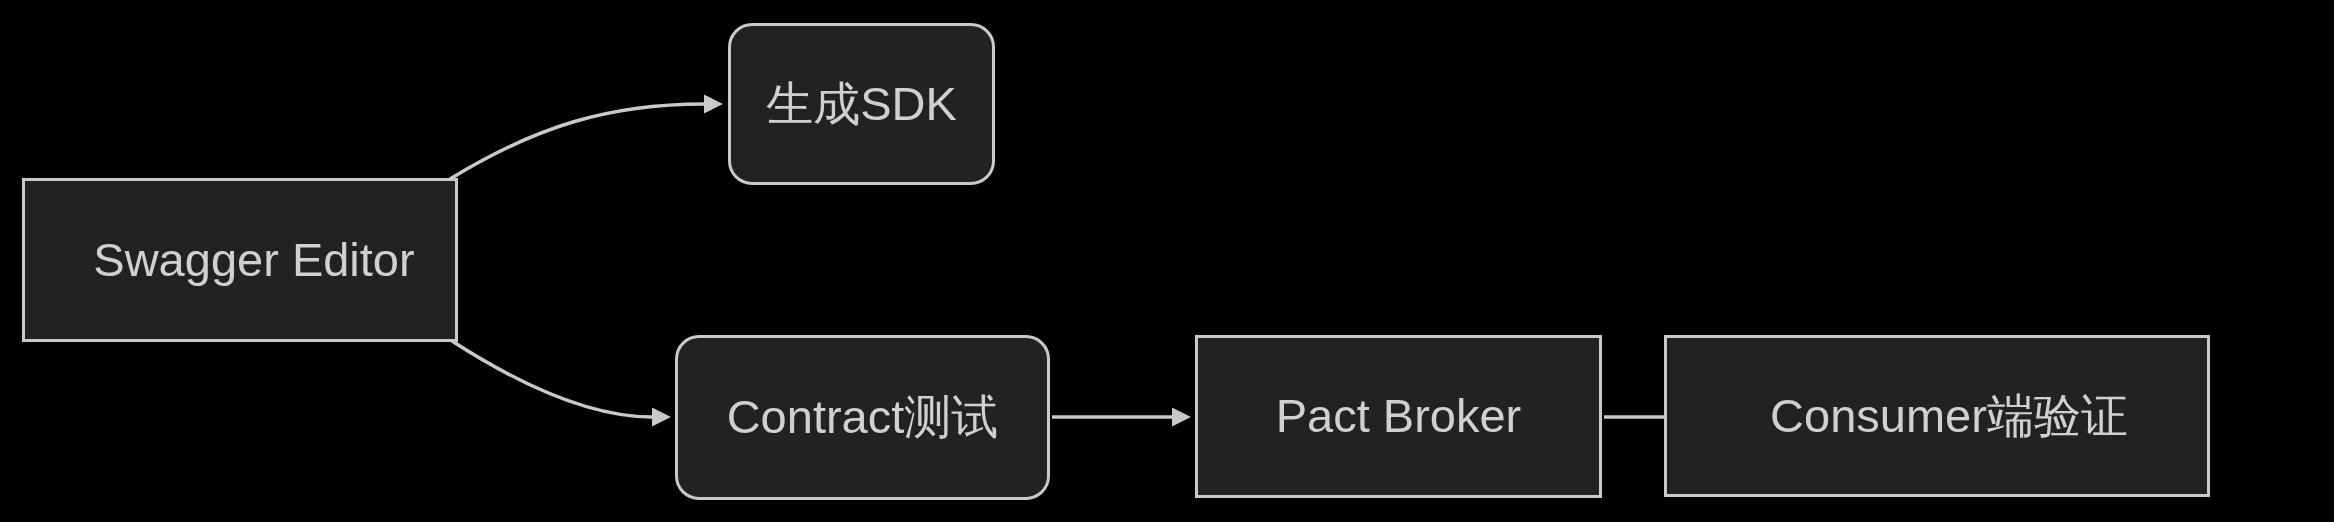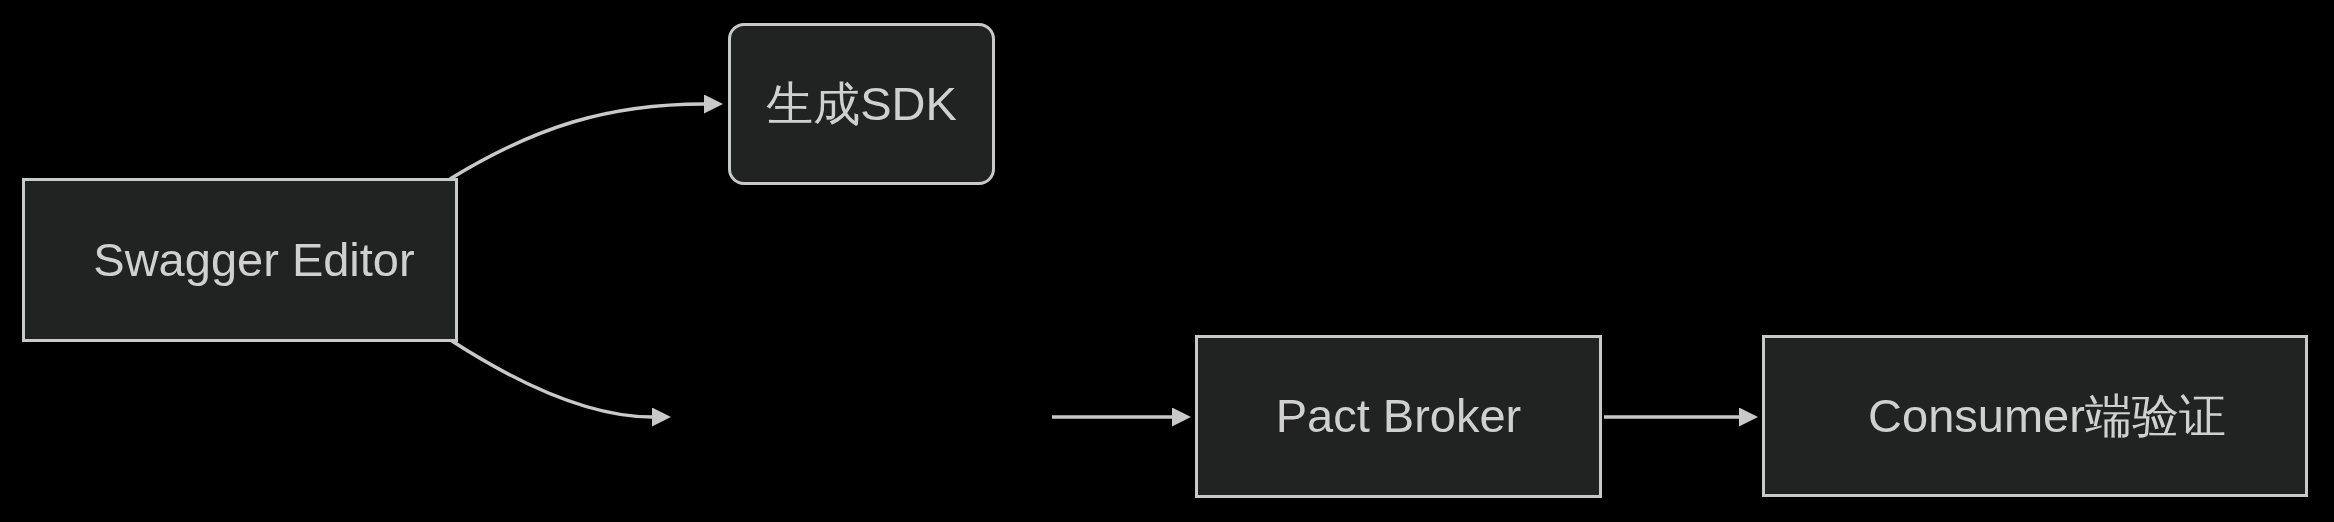--- a/index.html
+++ b/index.html
@@ -36,32 +36,32 @@
     color: var(--text-color, #d0d0d0);
     display: flex;
     align-items: center;
     justify-content: center;
     font-size: 47px;
     line-height: 1.2;
     white-space: nowrap;
     text-align: center;
   }
   .node.rounded {
-    border-radius: 16px;
+    border-radius: 24px;
     text-align: center;
   }
   .node-label {
     display: block;
   }
   
   #node-swagger-editor   { left: 22px;   top: 178px; width: 436px; height: 164px; padding-left: 28px; }
   #node-generate-sdk     { left: 728px;  top: 23px;  width: 267px; height: 162px; }
   #node-contract-test    { left: 675px;  top: 335px; width: 375px; height: 165px; }
   #node-pact-broker      { left: 1195px; top: 335px; width: 407px; height: 163px; }
-  #node-consumer-verify  { left: 1762px; top: 335px; width: 546px; height: 162px; padding-left: 24px; }
+  #node-consumer-verify  { left: 1664px; top: 335px; width: 546px; height: 162px; padding-left: 24px; }
 </style>
 </head>
 <body>
 
 <div class="stage">
 
   <svg class="edges" viewBox="0 0 2334 522" xmlns="http://www.w3.org/2000/svg">
     <defs>
       <marker id="arrowhead" viewBox="0 0 10 10" refX="0" refY="5" markerUnits="userSpaceOnUse" markerWidth="23" markerHeight="19" orient="auto">
         <path d="M 0 0 L 10 5 L 0 10 z" fill="var(--edge-color, #c9c9c9)"></path>
@@ -74,20 +74,23 @@
   </svg>
 
   <div class="node" id="node-swagger-editor">
     <span class="node-label">Swagger Editor</span>
   </div>
 
   <div class="node rounded" id="node-generate-sdk">
     <span class="node-label">生成SDK</span>
   </div>
 
+  <div class="node rounded" id="node-contract-test">
+    <span class="node-label">Contract测试</span>
+  </div>
 
   <div class="node" id="node-pact-broker">
     <span class="node-label">Pact Broker</span>
   </div>
 
   <div class="node" id="node-consumer-verify">
     <span class="node-label">Consumer端验证</span>
   </div>
 
 </div>

